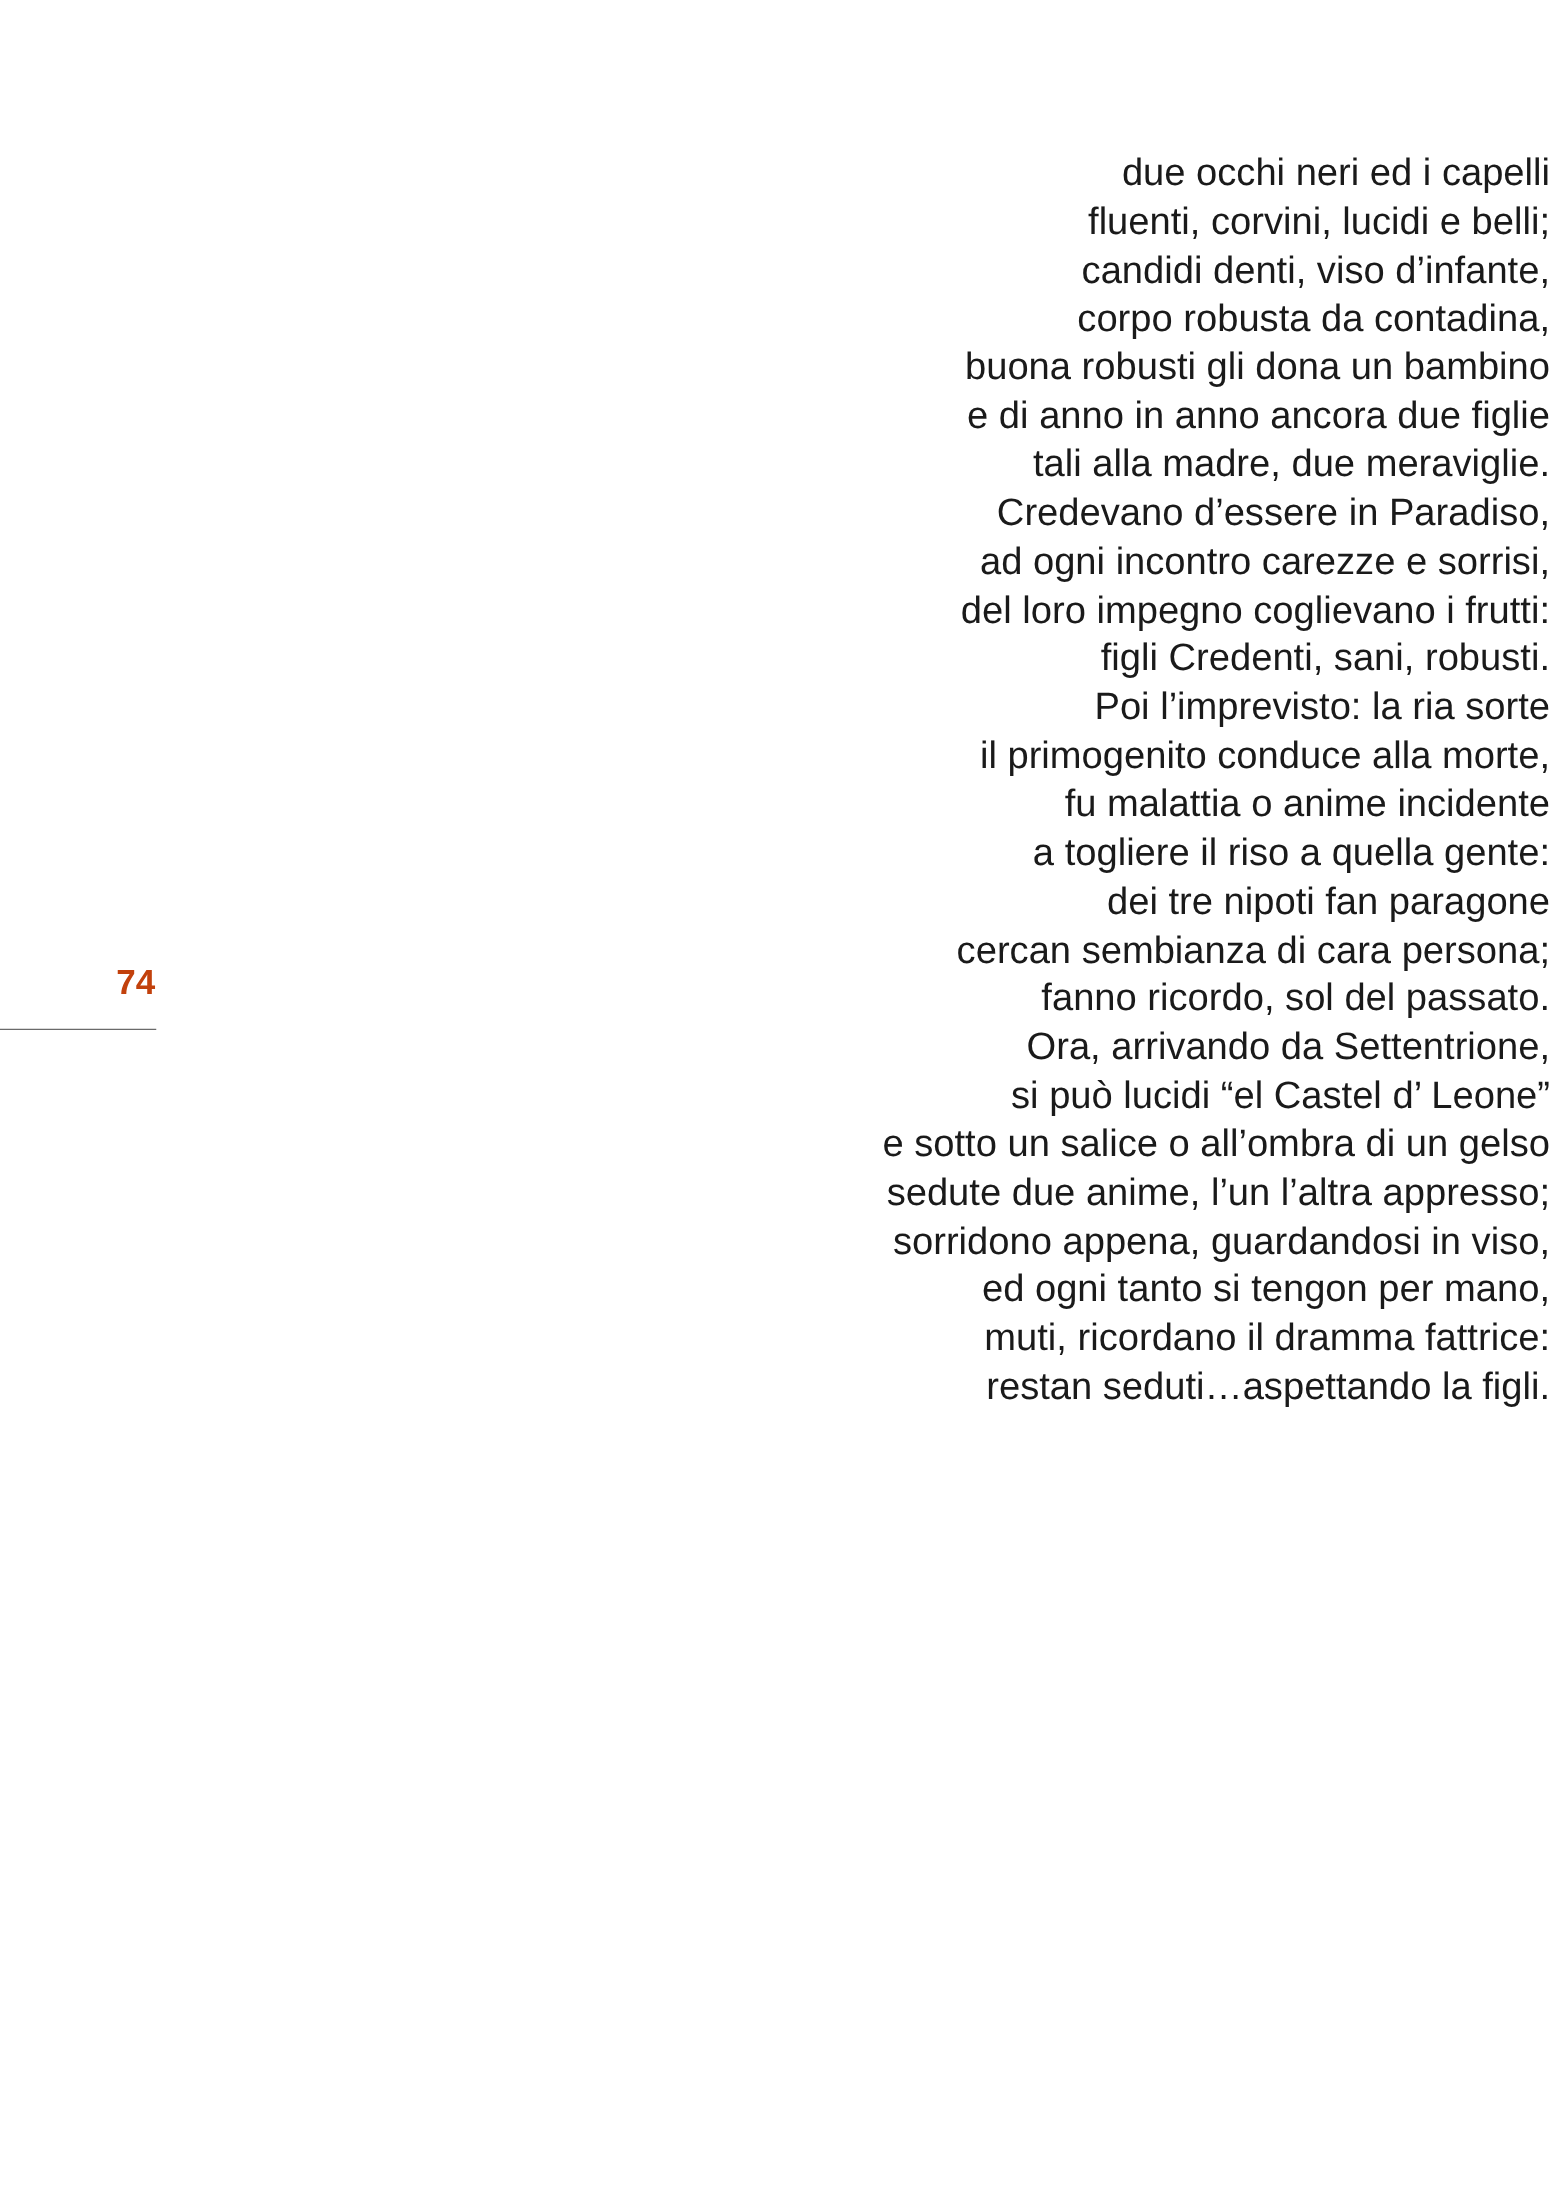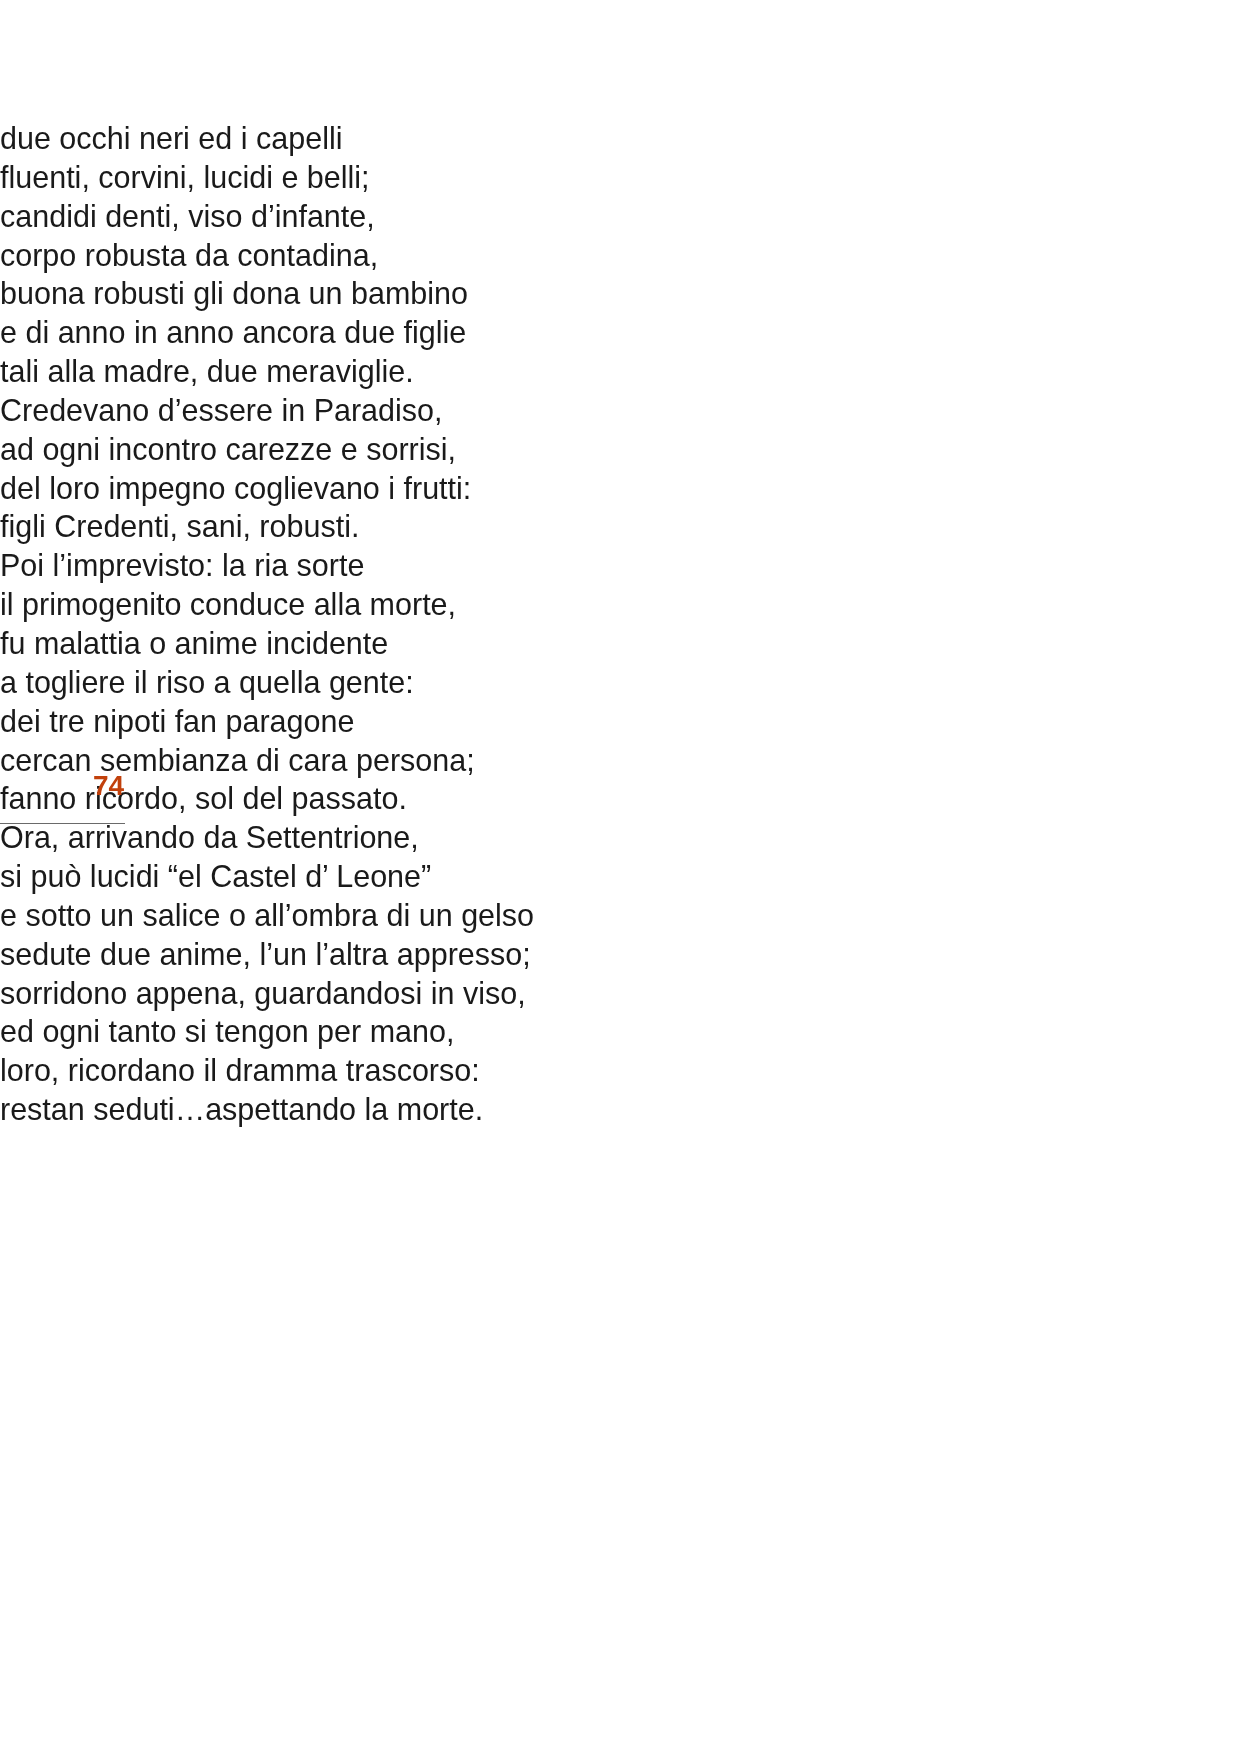--- a/index.html
+++ b/index.html
@@ -1,18 +1,18 @@
 <!DOCTYPE html>
 <html><head>
   <meta charset="utf-8">
   <style>
     html, body { margin: 0; padding: 0; background: #ffffff; }
     body { width: 1240px; height: 1754px; position: relative; overflow: hidden;
            font-family: "Liberation Sans", sans-serif; color: #1a1a1a; }
-    .poem { position: absolute; left: 0; width: 1240px; top: 119px; text-align: left; }
+    .poem { position: absolute; left: 0; width: 1240px; top: 119px; text-align: right; }
     .poem .line { display: block; font-size: 30.5px; line-height: 38.85px; height: 38.85px; white-space: nowrap; }
     .page-number { position: absolute; left: 93px; top: 770px; font-size: 28px; font-weight: bold; color: #c2410c; }
     .page-rule { position: absolute; left: 0; top: 823px; width: 125px; height: 1px; background: #6a6a6a; }
   </style>
 </head>
 <body>
 
 <div class="poem">
   <span class="line">due occhi neri ed i capelli</span>
   <span class="line">fluenti, corvini, lucidi e belli;</span>
@@ -31,18 +31,18 @@
   <span class="line">a togliere il riso a quella gente:</span>
   <span class="line">dei tre nipoti fan paragone</span>
   <span class="line">cercan sembianza di cara persona;</span>
   <span class="line">fanno ricordo, sol del passato.</span>
   <span class="line">Ora, arrivando da Settentrione,</span>
   <span class="line">si può lucidi “el Castel d’ Leone”</span>
   <span class="line">e sotto un salice o all’ombra di un gelso</span>
   <span class="line">sedute due anime, l’un l’altra appresso;</span>
   <span class="line">sorridono appena, guardandosi in viso,</span>
   <span class="line">ed ogni tanto si tengon per mano,</span>
-  <span class="line">loro, ricordano il dramma trascorso:</span>
-  <span class="line">restan seduti…aspettando la morte.</span>
+  <span class="line">muti, ricordano il dramma fattrice:</span>
+  <span class="line">restan seduti…aspettando la figli.</span>
 </div>
 
 <div class="page-number">74</div>
 <div class="page-rule"></div>
 
 </body></html>

